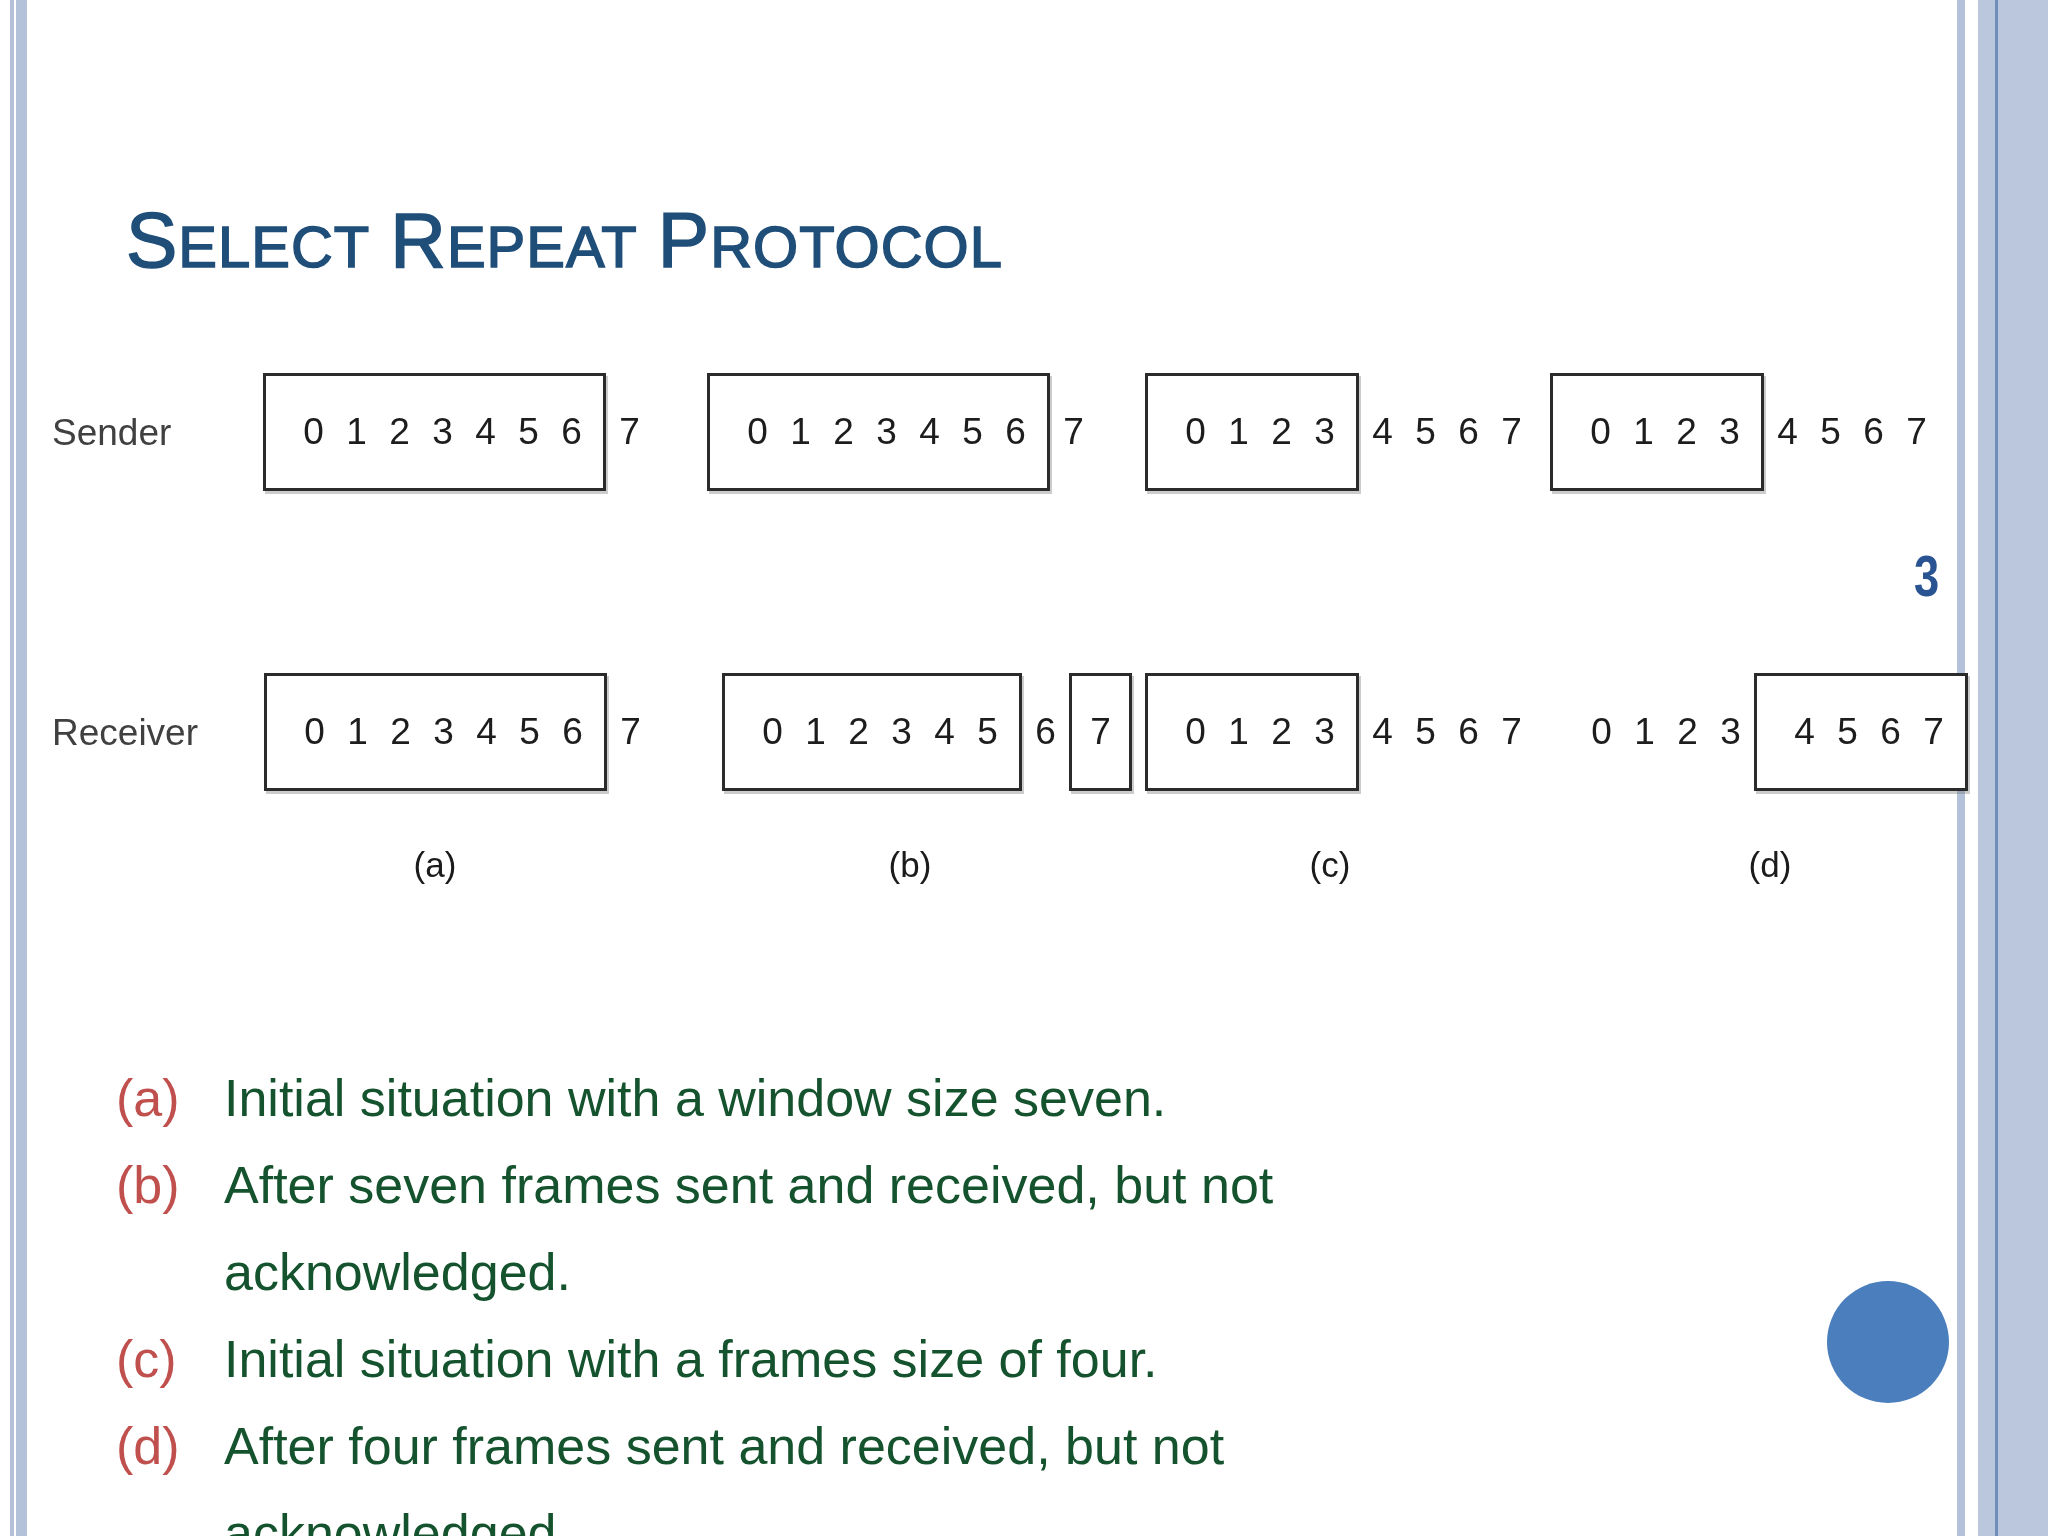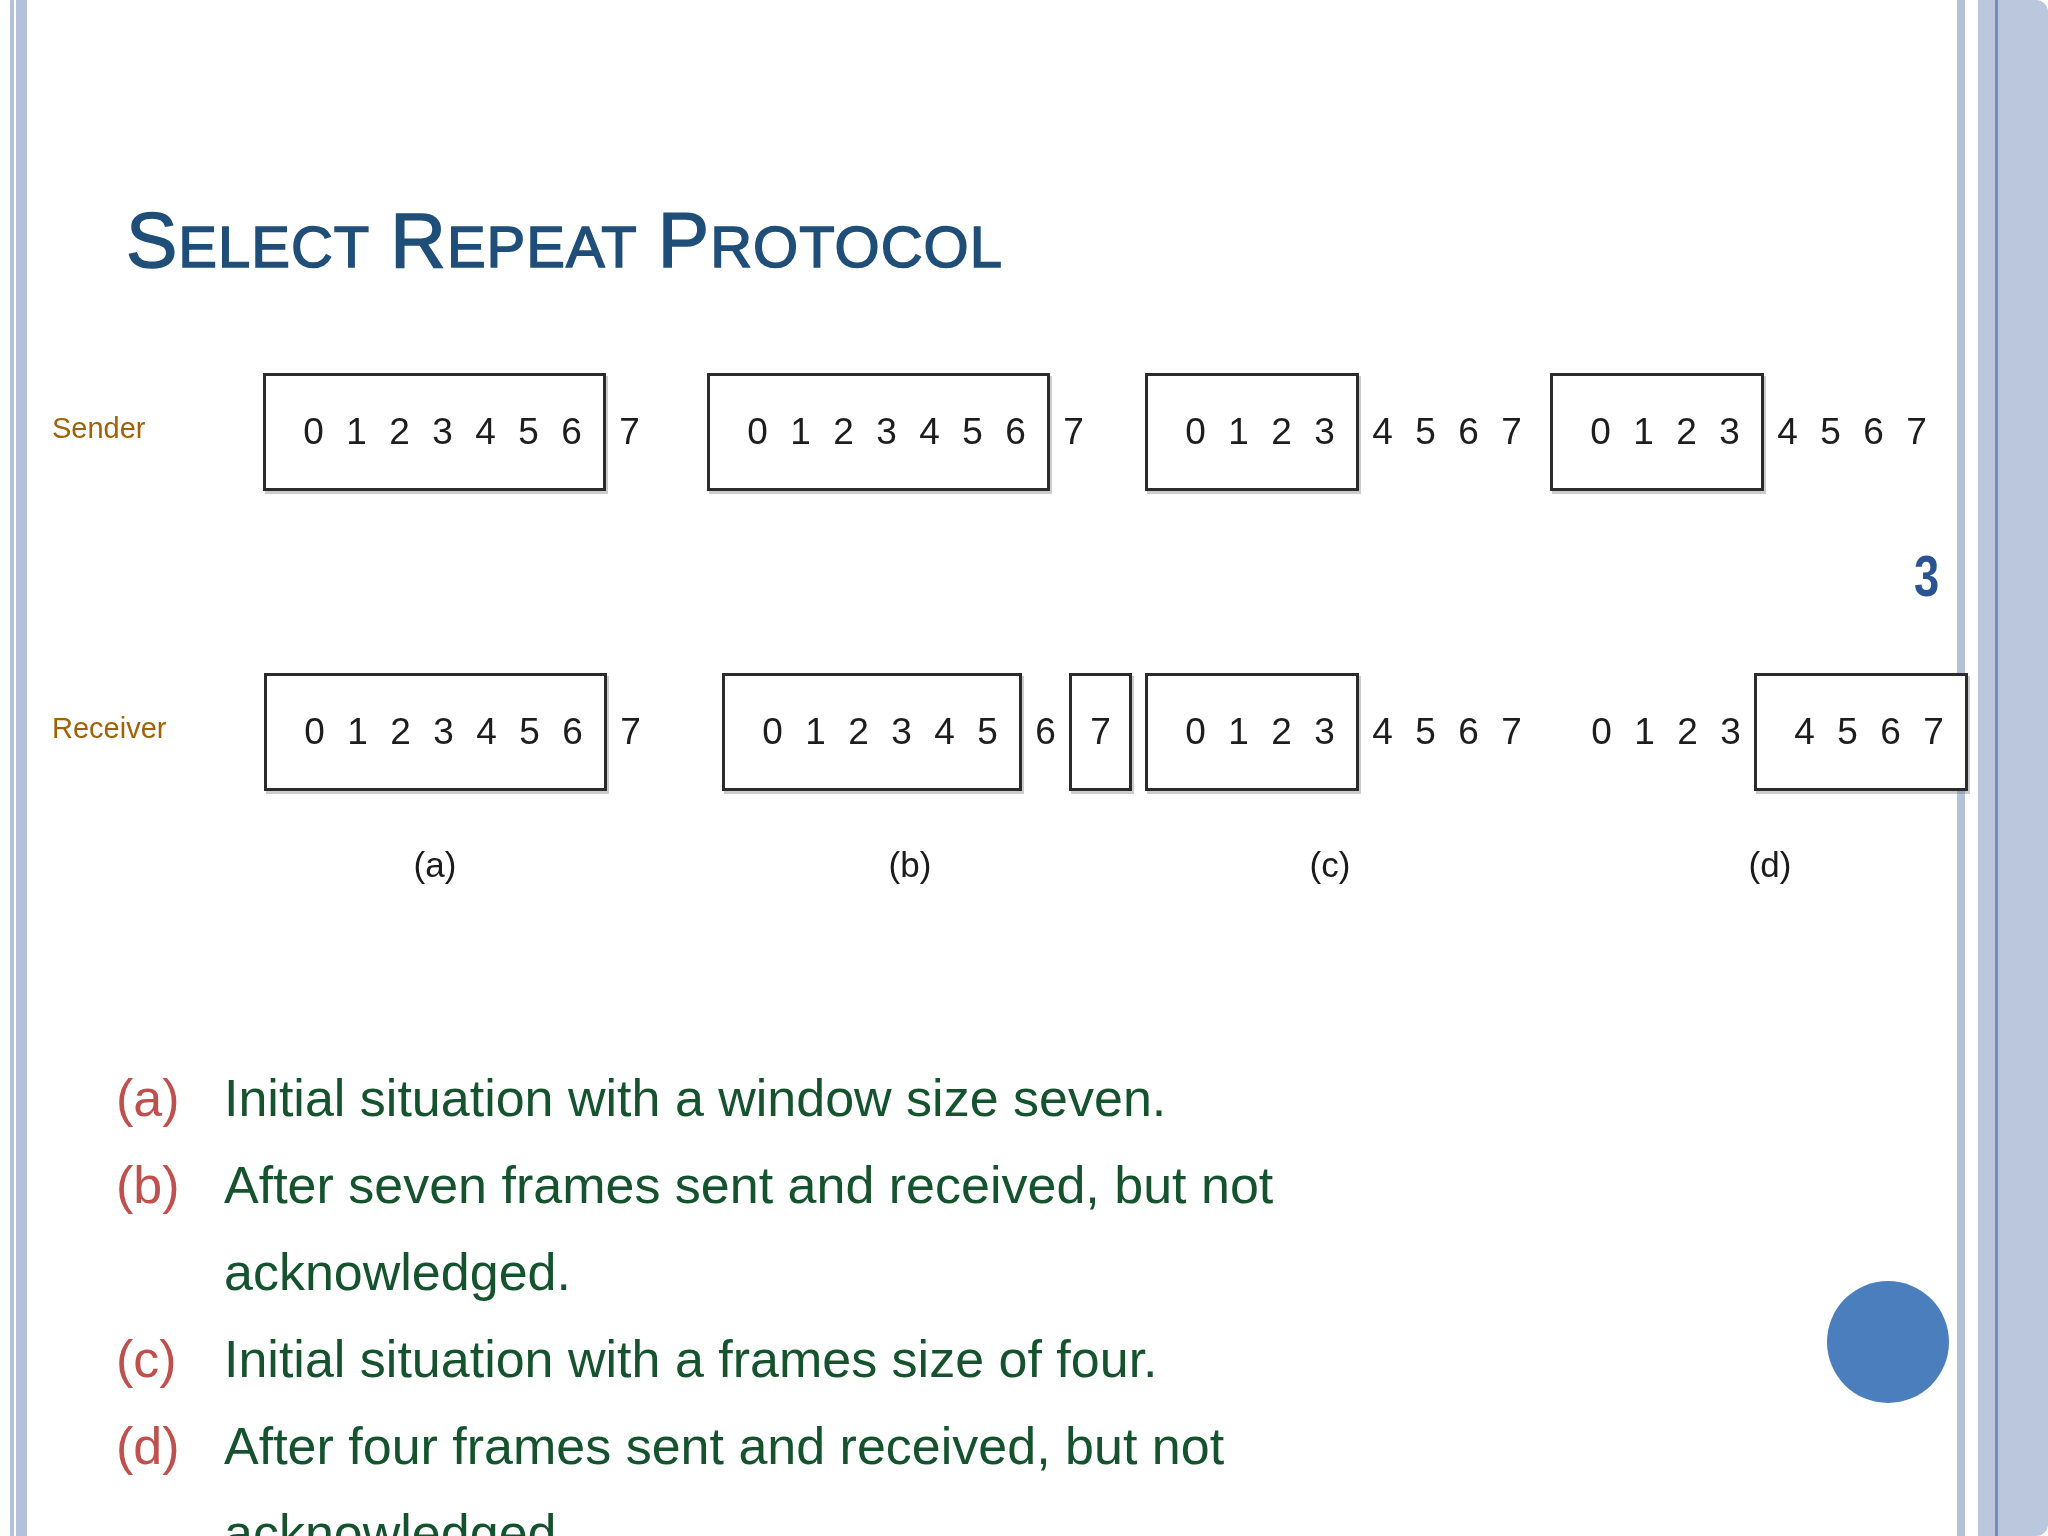--- a/index.html
+++ b/index.html
@@ -1,35 +1,35 @@
 <!DOCTYPE html>
 <html><head>
 <meta charset="utf-8">
 <style>
   html,body{margin:0;padding:0;}
   .slide{position:relative;width:2048px;height:1536px;background:#ffffff;overflow:hidden;
-         font-family:"Liberation Sans",sans-serif;border-radius:12px;}
+         font-family:"Liberation Sans",sans-serif;}
 
   
   .stripe{position:absolute;top:0;bottom:0;background:#b4c2d9;}
   .stripe.left-thin{left:10px;width:4px;}
   .stripe.left-thick{left:16px;width:11px;}
   .stripe.right-thin{left:1957px;width:8px;}
   .right-band{position:absolute;top:0;bottom:0;left:1978px;width:70px;background:#bac7dc;}
   .right-band-line{position:absolute;top:0;bottom:0;left:17px;width:3px;background:#6f8eb9;}
 
   
   .title{position:absolute;left:126px;top:196px;margin:0;color:#1F4E79;
          -webkit-text-stroke:1.5px #1F4E79;letter-spacing:1px;font-weight:normal;white-space:nowrap;}
   .title .word{margin-right:20px;}
   .title .cap{font-size:77px;}
   .title .sc{font-size:58px;}
 
   
-  .row-label{position:absolute;left:52px;font-size:29px;color:#a16207;}
+  .row-label{position:absolute;left:52px;font-size:37px;color:#404040;}
   .row-label.sender{top:412px;}
   .row-label.receiver{top:712px;}
 
   .diagram{position:absolute;display:flex;align-items:center;height:112px;}
   .diagram.row-sender{top:376px;}
   .diagram.row-receiver{top:676px;}
   .diagram.pos-sender-0{left:261px;}
   .diagram.pos-sender-1{left:705px;}
   .diagram.pos-sender-2{left:1143px;}
   .diagram.pos-sender-3{left:1548px;}

